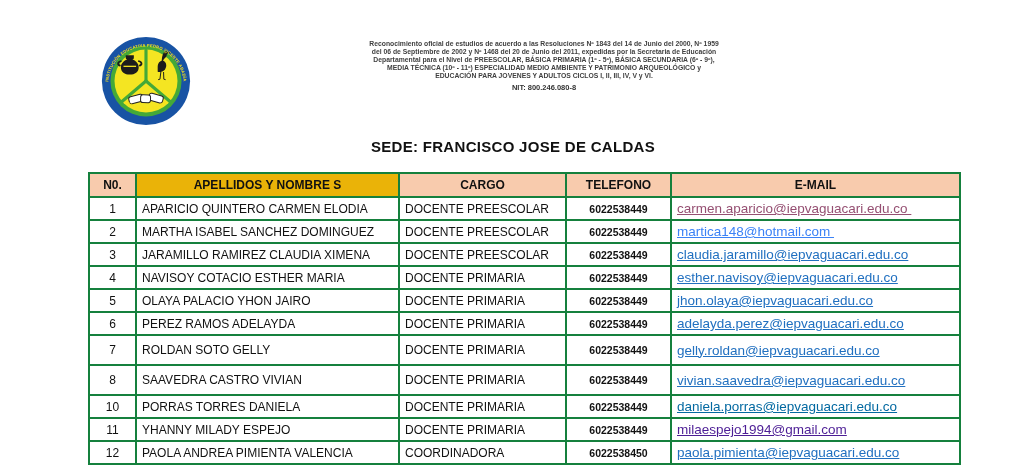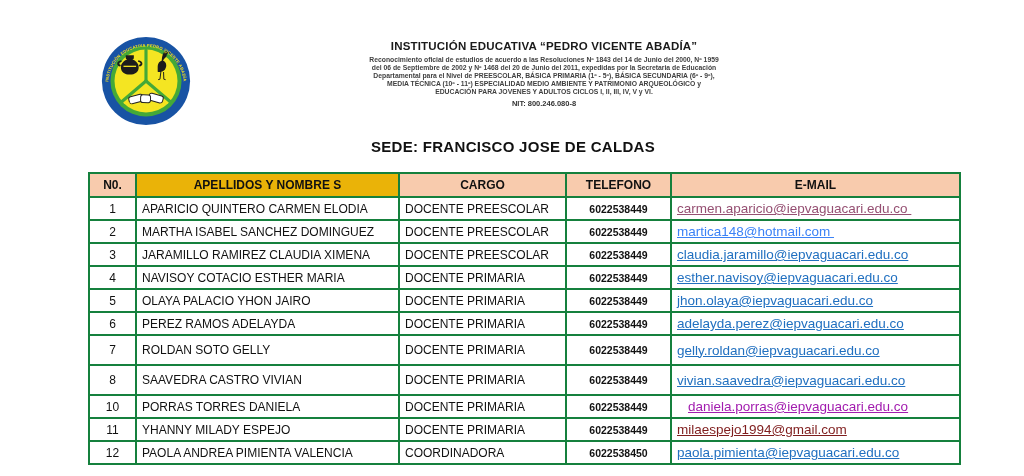--- a/index.html
+++ b/index.html
@@ -145,21 +145,20 @@
     </g>
     <text font-size="4.6" font-weight="bold" fill="#F8E11C" letter-spacing="0.25">
       <textPath href="#arcTop" startOffset="50%" text-anchor="middle">INSTITUCIÓN EDUCATIVA PEDRO VICENTE ABADÍA</textPath>
     </text>
     <text font-size="4.8" font-weight="bold" fill="#F8E11C" letter-spacing="0.6">
       <textPath href="#arcBottom" startOffset="50%" text-anchor="middle">GUACARI - VALLE</textPath>
     </text>
   </svg>
 
   <div class="letterhead">
-    <div class="title">INSTITUCIÓN EDUCATIVA “PEDRO VICENTE ABADÍA”</div>
     <div id="rec-lines">
         <div class="rec-line">Reconocimiento oficial de estudios de acuerdo a las Resoluciones Nº 1843 del 14 de Junio del 2000, Nº 1959</div>
         <div class="rec-line">del 06 de Septiembre de 2002 y Nº 1468 del 20 de Junio del 2011, expedidas por la Secretaria de Educación</div>
         <div class="rec-line">Departamental para el Nivel de PREESCOLAR, BÁSICA PRIMARIA (1º - 5º), BÁSICA SECUNDARIA (6º - 9º),</div>
         <div class="rec-line">MEDIA TÉCNICA (10º - 11º) ESPECIALIDAD MEDIO AMBIENTE Y PATRIMONIO ARQUEOLÓGICO y</div>
         <div class="rec-line">EDUCACIÓN PARA JOVENES Y ADULTOS CICLOS I, II, III, IV, V y VI.</div>
       </div>
     <div class="nit">NIT: 800.246.080-8</div>
   </div>
 
@@ -237,28 +236,28 @@
           <td class="td-name">SAAVEDRA CASTRO VIVIAN</td>
           <td class="td-cargo">DOCENTE PRIMARIA</td>
           <td class="td-phone">6022538449</td>
           <td class="td-email"><a style="color: rgb(33, 112, 192);">vivian.saavedra@iepvaguacari.edu.co</a></td>
         </tr>
         <tr>
           <td class="td-no">10</td>
           <td class="td-name">PORRAS TORRES DANIELA</td>
           <td class="td-cargo">DOCENTE PRIMARIA</td>
           <td class="td-phone">6022538449</td>
-          <td class="td-email"><a style="color: #a21caf; margin-left: 11px;">daniela.porras@iepvaguacari.edu.co</a></td>
+          <td class="td-email"><a style="color: #0369a1;">daniela.porras@iepvaguacari.edu.co</a></td>
         </tr>
         <tr>
           <td class="td-no">11</td>
           <td class="td-name">YHANNY MILADY ESPEJO</td>
           <td class="td-cargo">DOCENTE PRIMARIA</td>
           <td class="td-phone">6022538449</td>
-          <td class="td-email"><a style="color: #7f1d1d; margin-top: 12px;">milaespejo1994@gmail.com</a></td>
+          <td class="td-email"><a style="color: #4c1d95; margin-top: 12px;">milaespejo1994@gmail.com</a></td>
         </tr>
         <tr>
           <td class="td-no">12</td>
           <td class="td-name">PAOLA ANDREA PIMIENTA VALENCIA</td>
           <td class="td-cargo">COORDINADORA</td>
           <td class="td-phone">6022538450</td>
           <td class="td-email"><a style="color: rgb(33, 112, 192);">paola.pimienta@iepvaguacari.edu.co</a></td>
         </tr>
       </tbody>
   </table>

